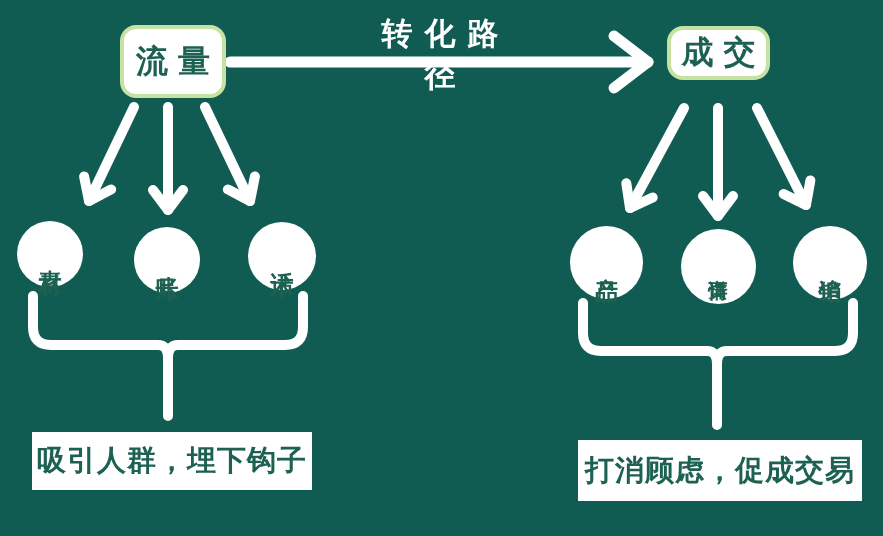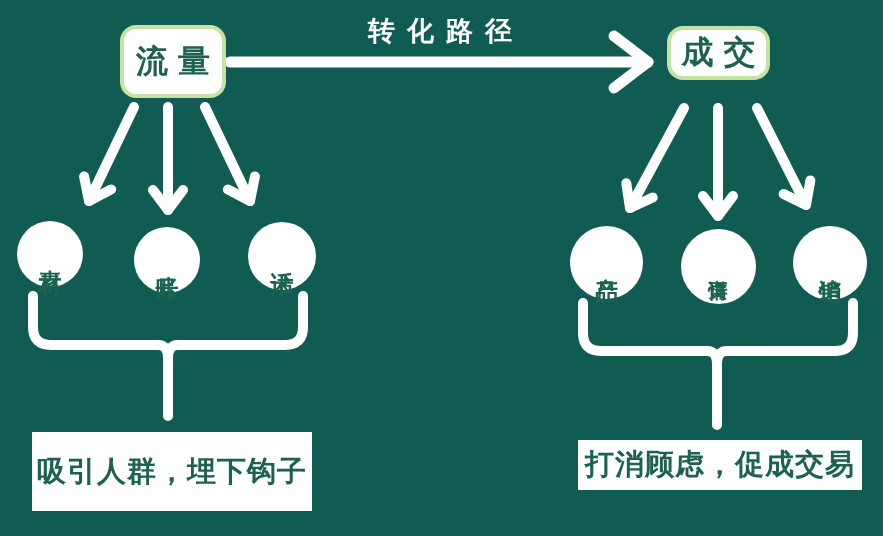--- a/index.html
+++ b/index.html
@@ -45,21 +45,21 @@
     box-sizing: border-box;
   }
   .node-traffic { left: 120px; top: 25px; width: 106px; height: 73px; }
   .node-deal    { left: 667px; top: 26px; width: 103px; height: 54px; }
 
   .path-label {
     position: absolute;
     left: 350px; top: 13px; width: 180px;
     text-align: center;
     color: var(--connector, #ffffff);
-    font-size: 27px;
+    font-size: 31px;
     letter-spacing: 12px;
     padding-left: 12px;
     box-sizing: border-box;
   }
 
   .circle {
     position: absolute;
     background: var(--node-fill, #ffffff);
     border-radius: 50%;
     display: flex;
@@ -85,22 +85,22 @@
   .caption {
     position: absolute;
     background: var(--node-fill, #ffffff);
     color: var(--text-green, #1c6152);
     display: flex;
     align-items: center;
     justify-content: center;
     font-size: 29px;
     letter-spacing: 1px;
   }
-  .caption-left  { left: 32px;  top: 432px; width: 280px; height: 79px; }
-  .caption-right { left: 578px; top: 440px; width: 284px; height: 50px; }
+  .caption-left  { left: 32px;  top: 432px; width: 280px; height: 58px; }
+  .caption-right { left: 578px; top: 440px; width: 284px; height: 61px; }
 </style>
 </head>
 <body>
 
 <div class="canvas">
 
   <svg class="connectors" viewBox="0 0 883 536" xmlns="http://www.w3.org/2000/svg">
     <defs>
       <marker id="head-lg" markerUnits="userSpaceOnUse" markerWidth="90" markerHeight="90" refX="0" refY="0" orient="auto" viewBox="-45 -45 90 90">
         <path class="stroke shaft-main" d="M -34 -26 L 0 0 L -34 26"></path>

